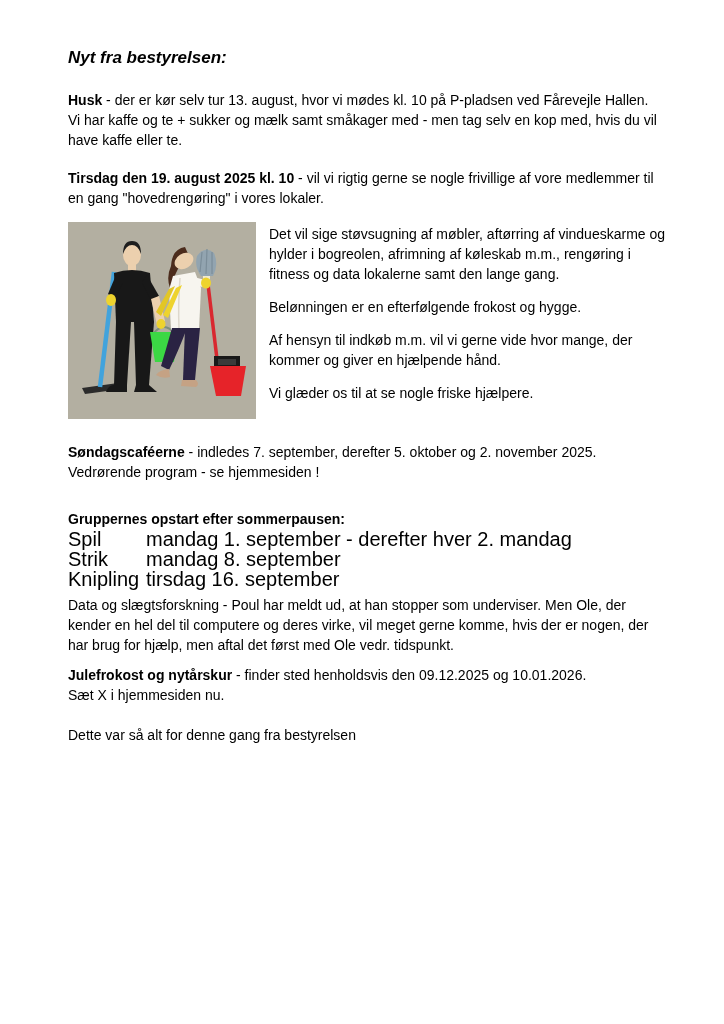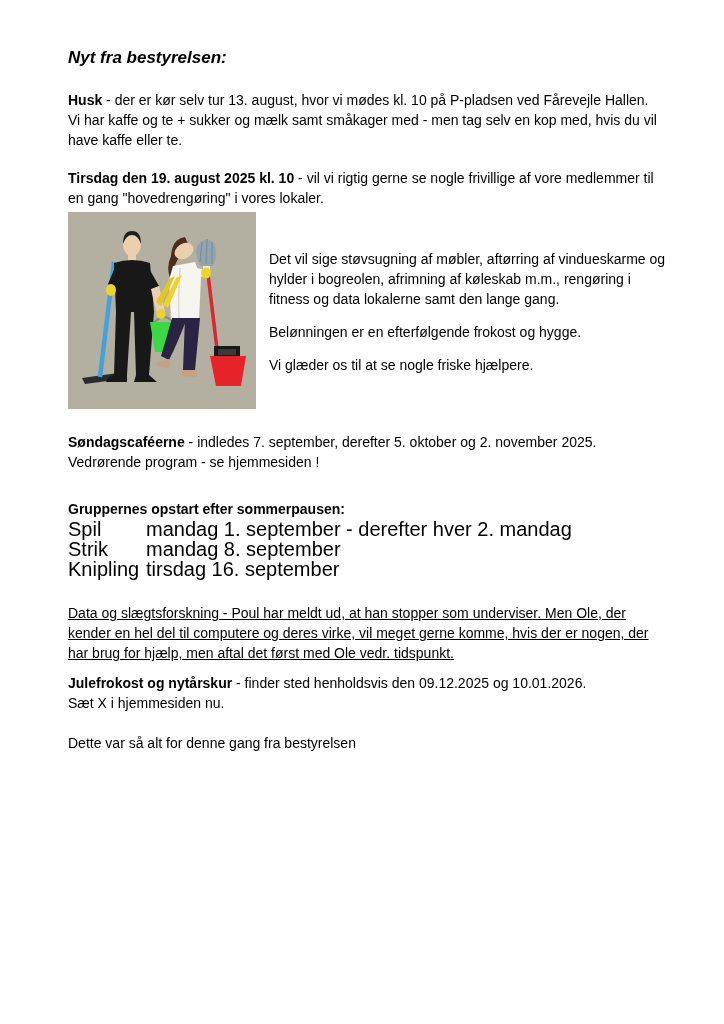--- a/index.html
+++ b/index.html
@@ -21,30 +21,30 @@
     font-weight: bold;
     font-style: italic;
     margin-bottom: 21px;
   }
   .para {
     font-size: 14px;
     line-height: 20px;
   }
   .bold { font-weight: bold; }
   .mt-tirsdag { margin-top: 18px; }
-  .media-row { display: flex; margin-top: 4px; align-items: center; }
+  .media-row { display: flex; margin-top: 14px; align-items: flex-start; }
   .illustration { width: 188px; height: 197px; flex: 0 0 auto; }
   .illustration svg { display: block; width: 188px; height: 197px; }
   .media-text { flex: 1; margin-left: 13px; padding-top: 2px; }
   .media-text .para + .para { margin-top: 13px; }
   .mt-sondag { margin-top: 23px; }
   .mt-groups { margin-top: 27px; }
   .group-row { font-size: 20px; line-height: 20px; }
   .group-name { display: inline-block; width: 78px; }
-  .mt-data { margin-top: 24px; text-decoration: underline; }
+  .mt-data { margin-top: 6px; }
   .mt-jul { margin-top: 10px; }
   .mt-closing { margin-top: 20px; }
 </style>
 </head>
 <body>
 
 <div class="page">
 
   <h1 class="title">Nyt fra bestyrelsen:</h1>
 
@@ -106,20 +106,21 @@
         <g>
           <rect x="146" y="134" width="26" height="12" fill="#191919"></rect>
           <rect x="150" y="137" width="18" height="6" fill="#3a3a3a"></rect>
           <path d="M142,144 L178,144 L173,174 L148,174 Z" fill="#e62329"></path>
         </g>
       </svg>
     </div>
     <div class="media-text">
       <p class="para">Det vil sige støvsugning af møbler, aftørring af vindueskarme og hylder i bogreolen, afrimning af køleskab m.m., rengøring i fitness og data lokalerne samt den lange gang.</p>
       <p class="para">Belønningen er en efterfølgende frokost og hygge.</p>
+      <p class="para">Af hensyn til indkøb m.m. vil vi gerne vide hvor mange, der kommer og giver en hjælpende hånd.</p>
       <p class="para">Vi glæder os til at se nogle friske hjælpere.</p>
     </div>
   </div>
 
   <p class="para mt-sondag"><b>Søndagscaféerne</b><span> - indledes 7. september, derefter 5. oktober og 2. november 2025.</span><br><span>Vedrørende program - se hjemmesiden !</span></p>
 
   <div class="mt-groups">
     <p class="para bold">Gruppernes opstart efter sommerpausen:</p>
     <div class="group-row"><span class="group-name">Spil</span><span class="group-date">mandag 1. september - derefter hver 2. mandag</span></div>
     <div class="group-row"><span class="group-name">Strik</span><span class="group-date">mandag 8. september</span></div>

